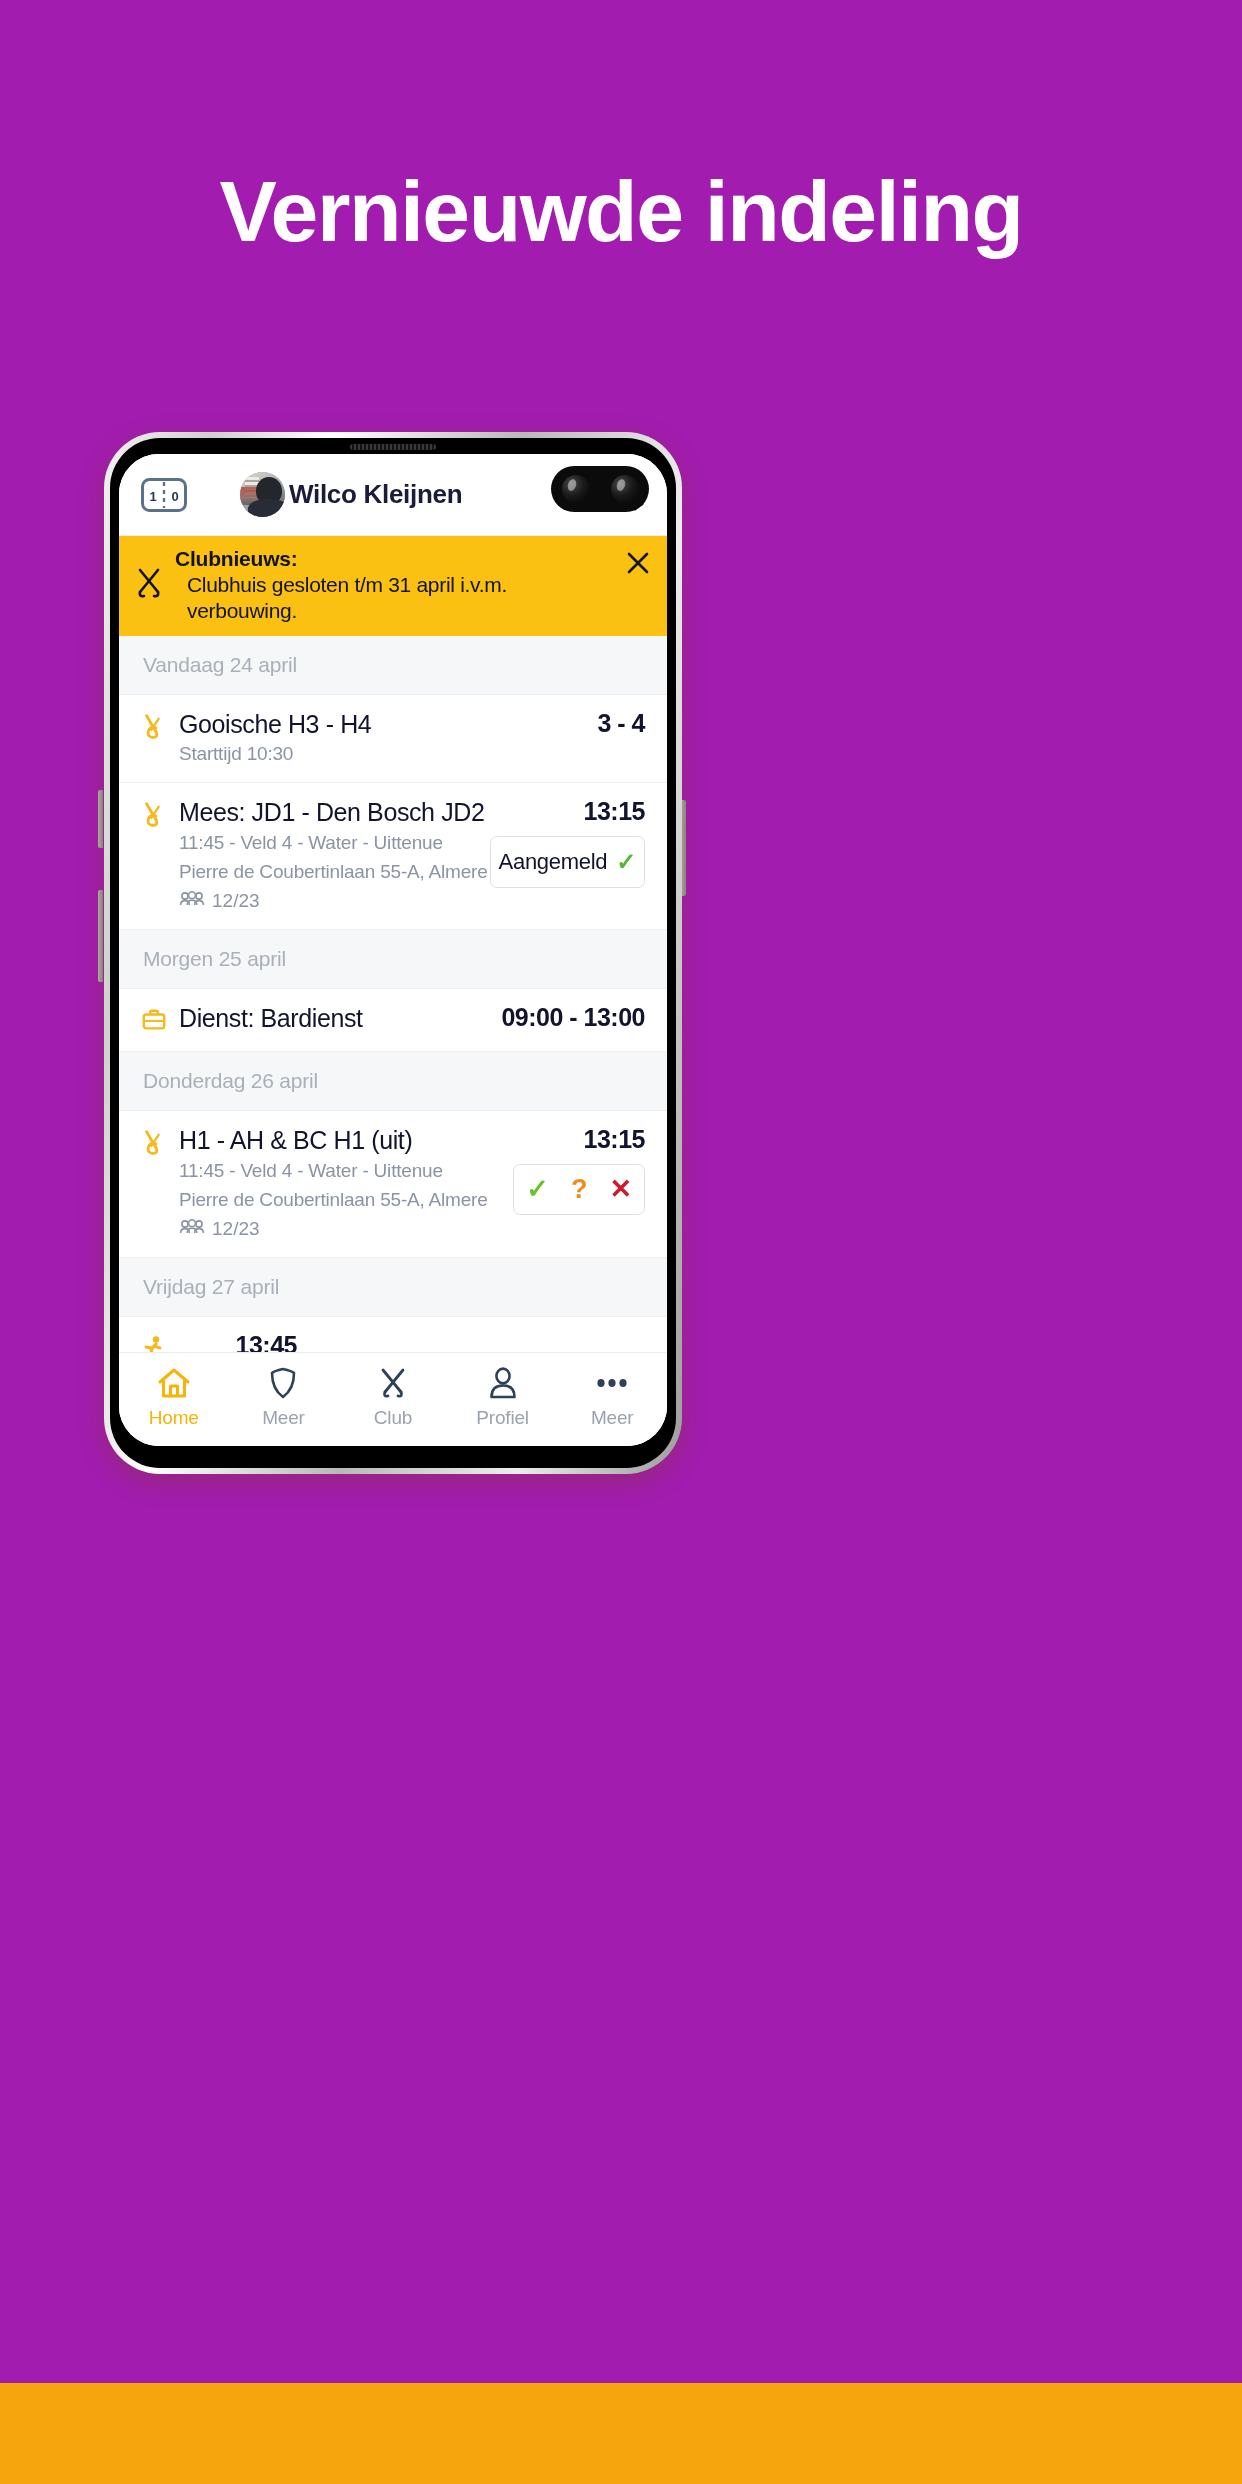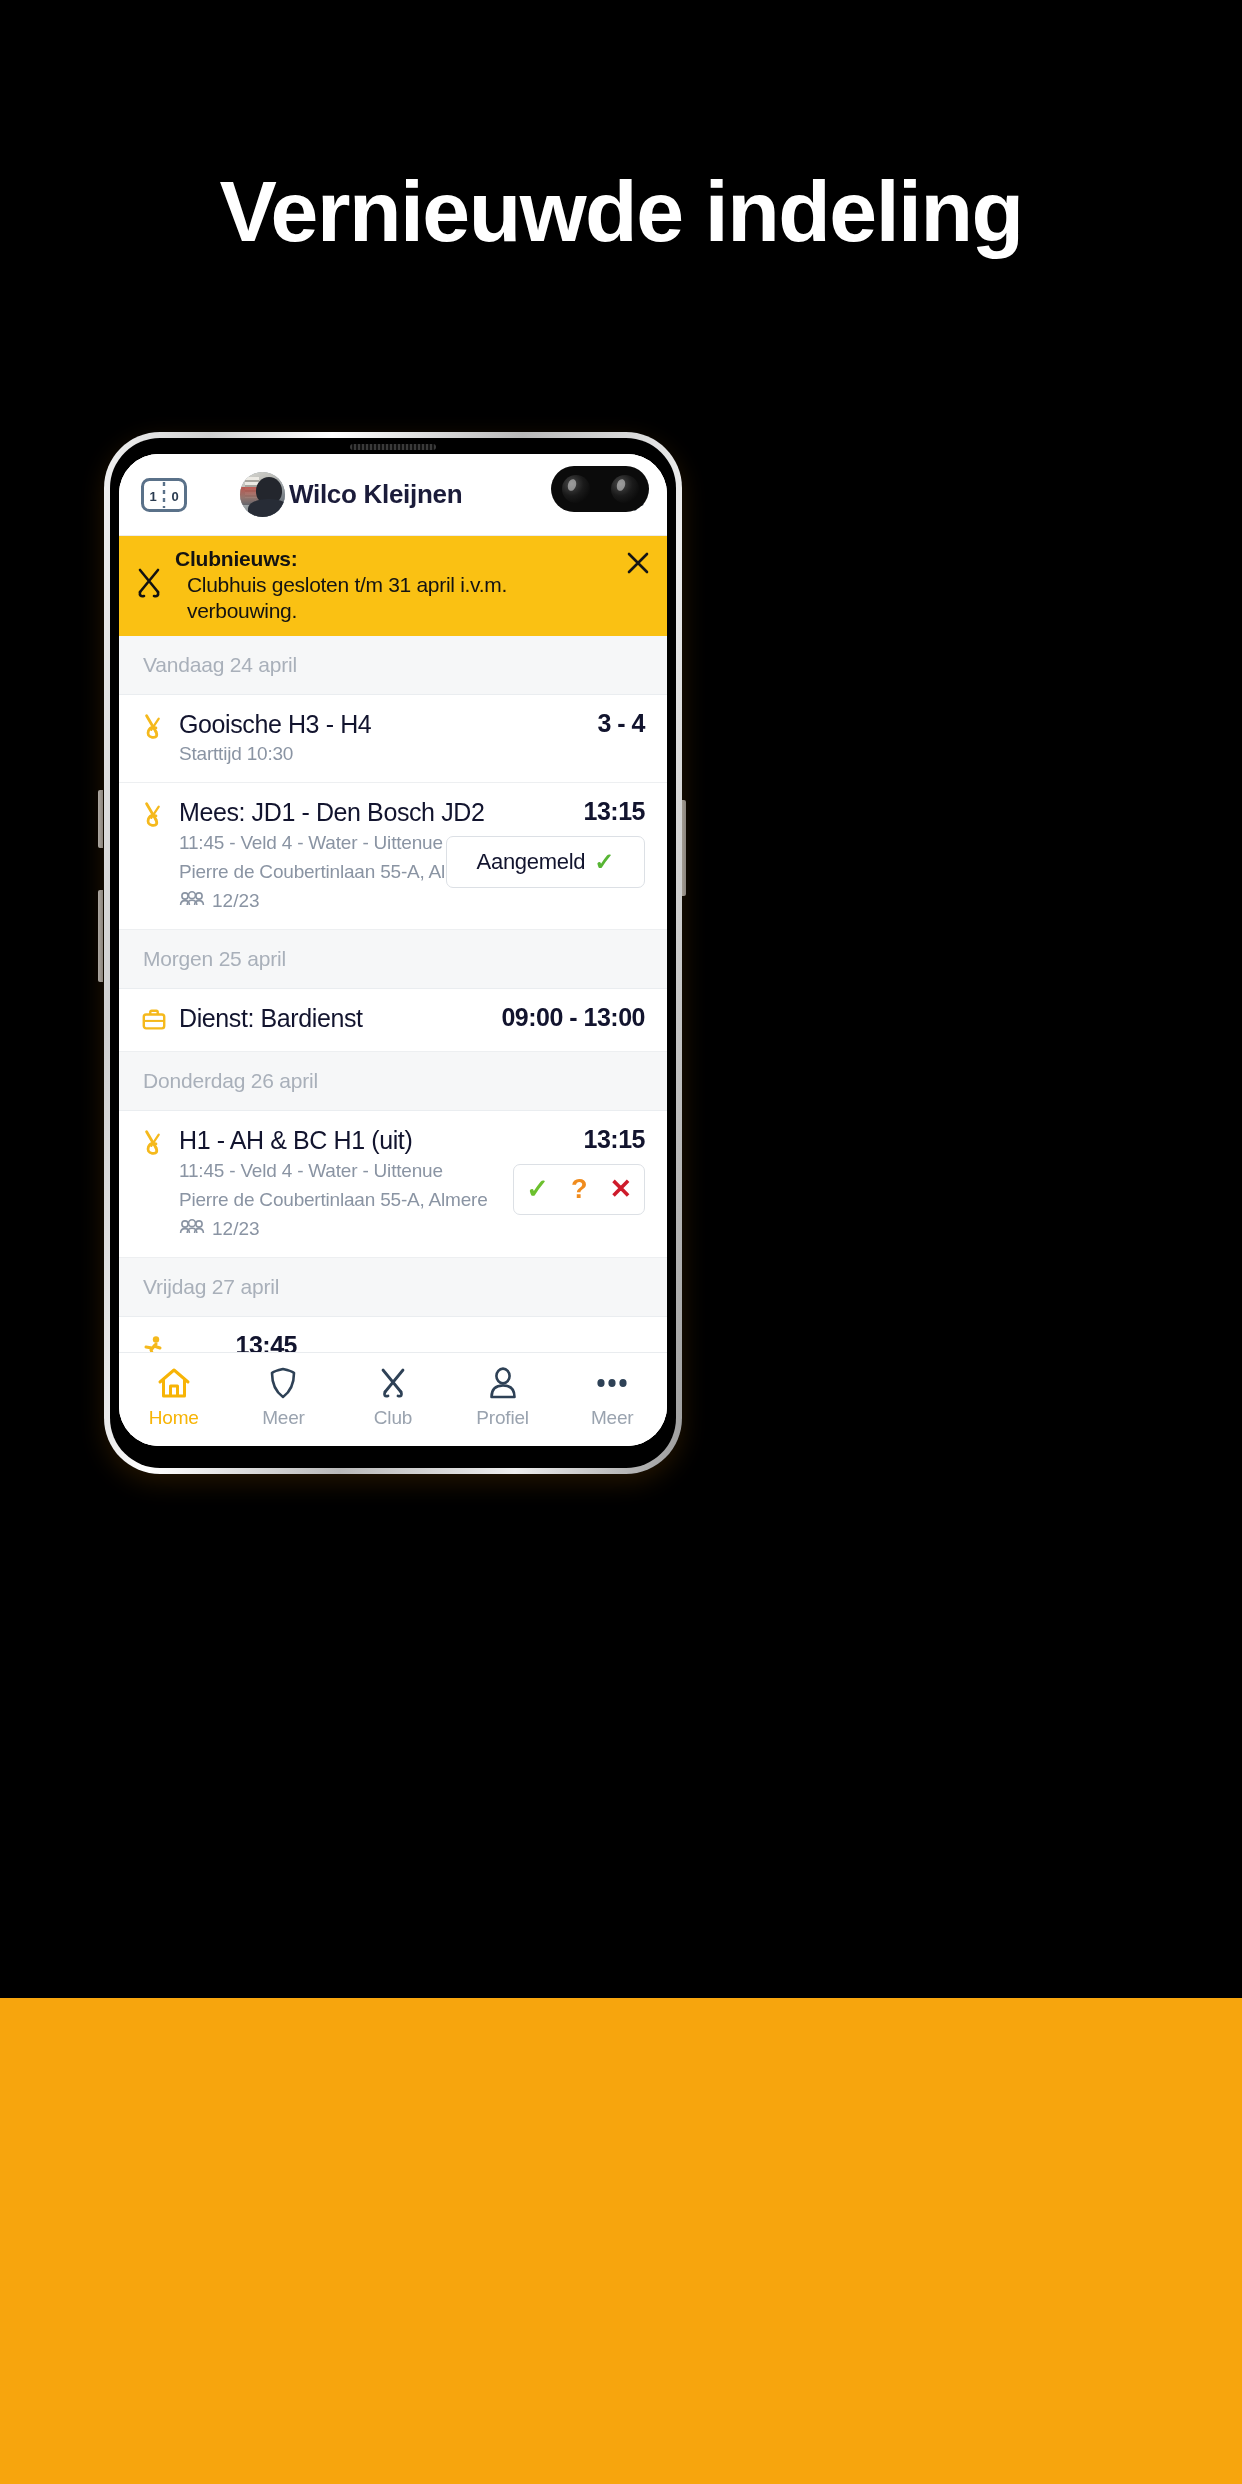--- a/index.html
+++ b/index.html
@@ -5,22 +5,22 @@
 <style>
   * { box-sizing: border-box; margin: 0; padding: 0; }
   html, body {
     width: 1242px; height: 2484px;
     background: #F7A50D;
     font-family: "Liberation Sans", sans-serif;
     overflow: hidden;
   }
   .stage {
     position: relative;
-    width: 1242px; height: 1998px;
-    background: #000000;
+    width: 1242px; height: 2383px;
+    background: #a21caf;
   }
 
   
   .headline {
     position: absolute;
     top: 166px; left: 0; right: 0;
     text-align: center;
     color: #FFFFFF;
     font-size: 86px;
     font-weight: bold;
@@ -213,21 +213,21 @@
     font-size: 25px;
     font-weight: bold;
     color: #12142e;
     letter-spacing: -.5px;
     white-space: nowrap;
   }
   .pill {
     border: 1px solid #DCE0E5;
     border-radius: 7px;
     background: #fff;
-    padding: 12px 30px;
+    padding: 12px 8px;
     display: flex; align-items: center; gap: 9px;
     font-size: 22px;
     color: #12142e;
     letter-spacing: -.3px;
     white-space: nowrap;
   }
   .pill .tick { color: #57B534; font-size: 24px; line-height: 1; font-weight: bold; }
   .tri {
     border: 1px solid #DCE0E5;
     border-radius: 7px;

